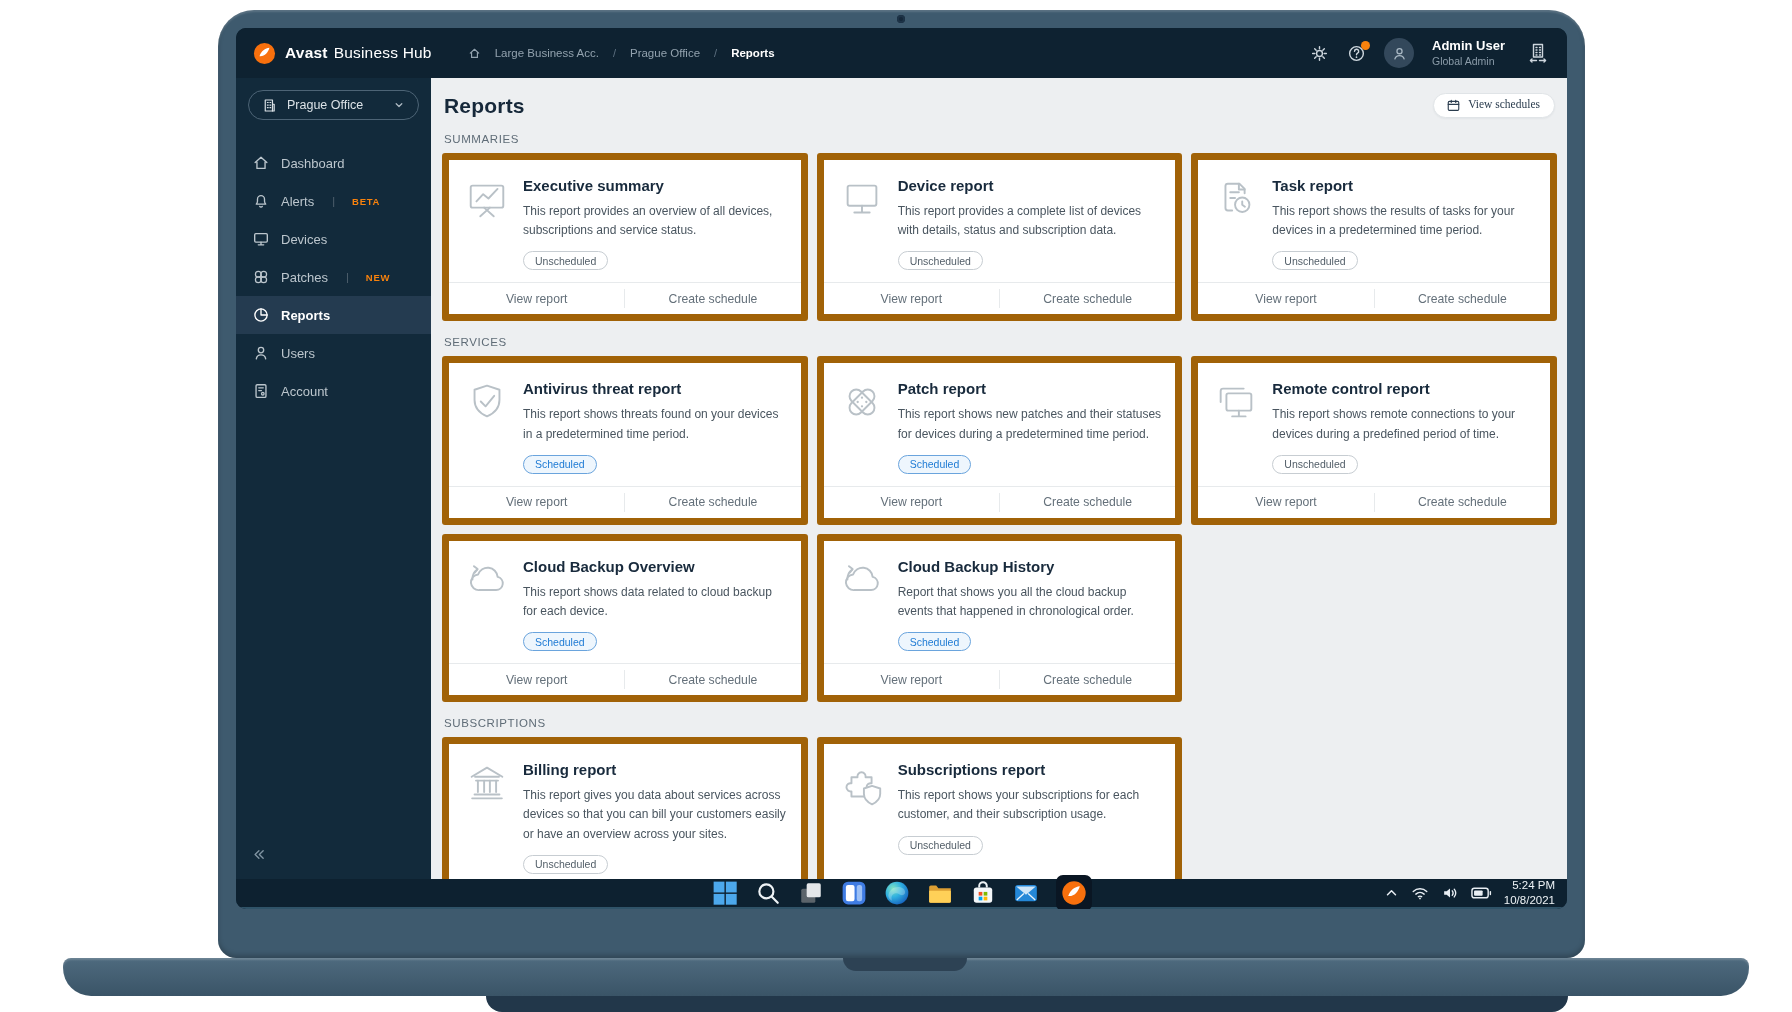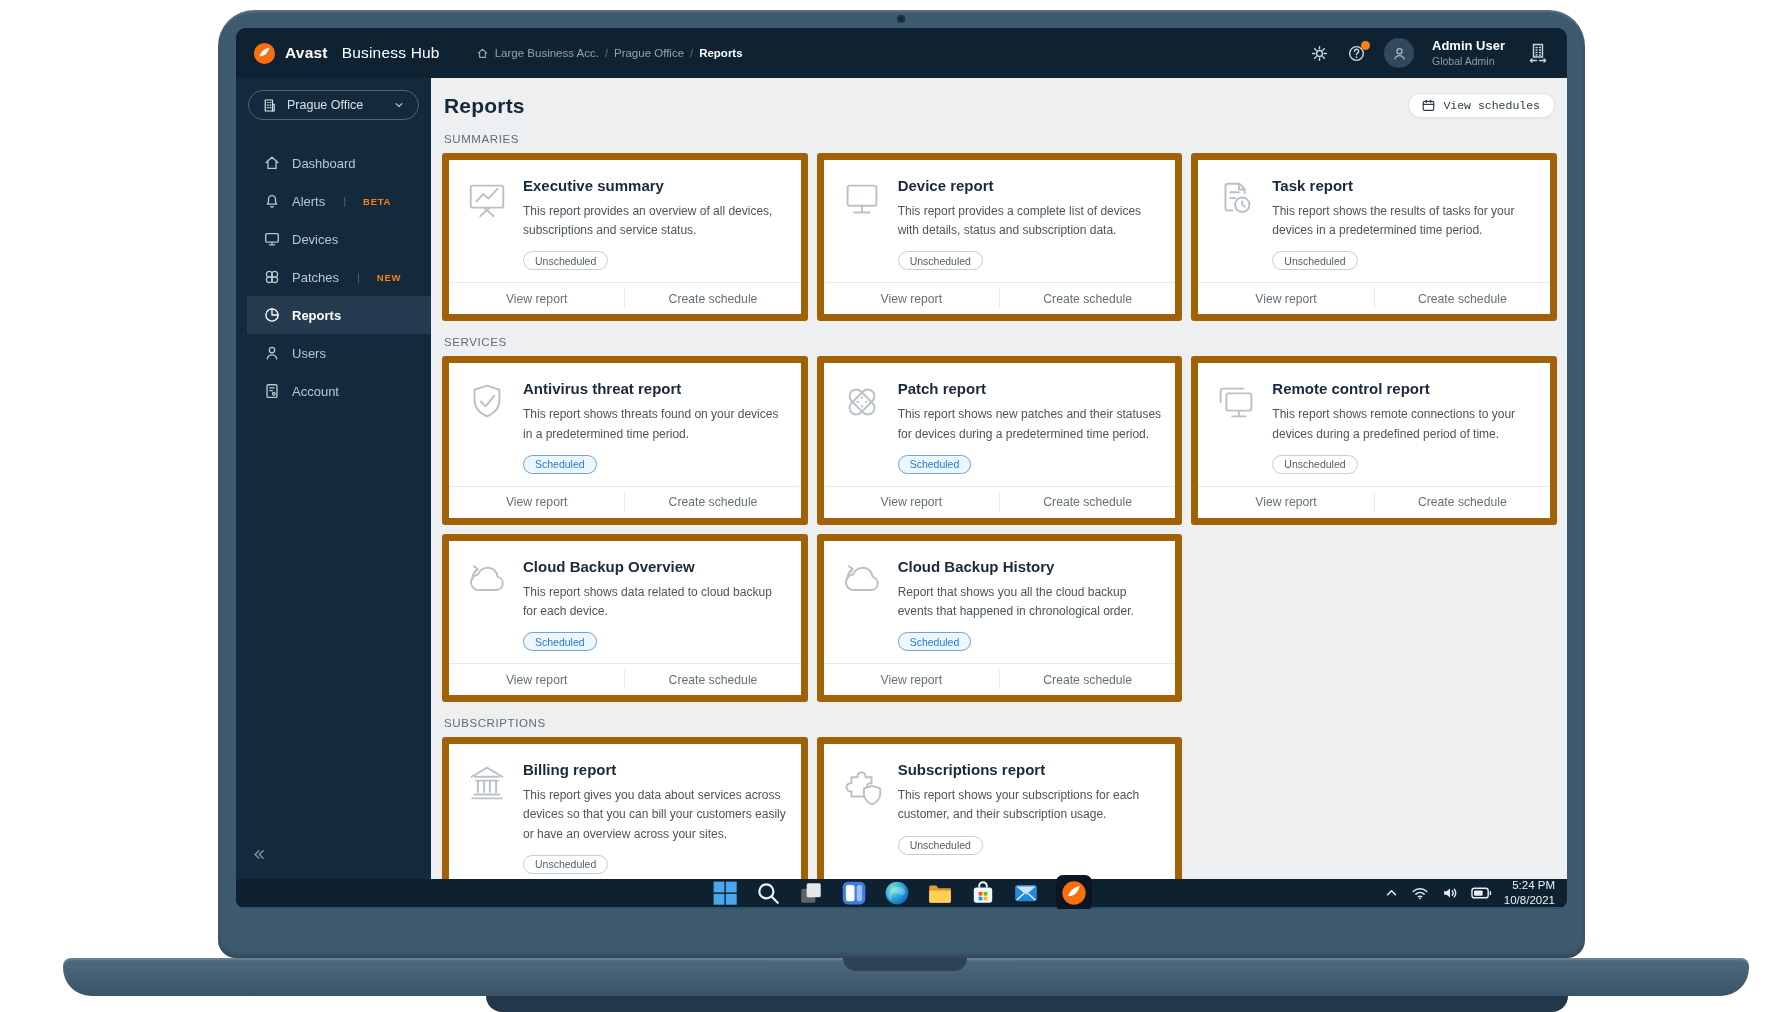--- a/index.html
+++ b/index.html
@@ -23,22 +23,22 @@
 
   
   .screen { position:absolute; left:236px; top:28px; width:1331px; height:881px;
     background:#0e2231; border-radius:10px; overflow:hidden; display:flex; flex-direction:column; }
   .screen-edge { height:2px; flex:none; background:#2f5368; }
 
   
   .topbar { height:50px; flex:none; display:flex; align-items:center; background:#0e2231; }
   .brand { display:flex; align-items:center; gap:9px; padding-left:17px; cursor:pointer; }
   .brand-text { font-size:15.5px; color:#fff; letter-spacing:.2px; white-space:nowrap; }
-  .brand-text b { font-weight:700; margin-right:14px; }
-  .crumbs { display:flex; align-items:center; gap:6px; margin-left:36px; font-size:11.5px; color:#92a2ae;text-align:right; }
+  .brand-text b { font-weight:700; margin-right:6px; }
+  .crumbs { display:flex; align-items:center; gap:14px; margin-left:36px; font-size:11.5px; color:#92a2ae;text-align:right; }
   .crumbs .sep { color:#5d7080; font-size:11px; }
   .crumb { cursor:pointer; }
   .crumb-current { color:#fff; font-weight:700; }
   .crumb-home { display:flex; color:#92a2ae; }
   .top-right { margin-left:auto; display:flex; align-items:center; gap:18px; padding-right:18px; color:#cdd6dd; }
   .tb-ic { display:flex; cursor:pointer; color:#cdd6dd; }
   .help-wrap { position:relative; }
   .help-dot { position:absolute; top:-3px; right:-4px; width:9px; height:9px; border-radius:50%; background:#f8820d; }
   .avatar { width:30px; height:30px; border-radius:50%; background:#33485b; display:flex;
     align-items:center; justify-content:center; color:#a9b8c4; cursor:pointer; flex:none; }
@@ -46,36 +46,36 @@
   .user-name { font-size:13px; font-weight:700; color:#fff; }
   .user-role { font-size:10.5px; color:#8b9ca9; }
   .org-switch { margin-left:4px; }
 
   
   .app-body { flex:1; display:flex; min-height:0; }
   .sidebar { width:195px; flex:none; background:#122a3b; position:relative; padding-top:12px; }
   .site-pill { margin:0 12px; height:30px; border:1px solid #4d6476; border-radius:16px;
     display:flex; align-items:center; gap:9px; padding:0 12px; color:#dbe2e7; font-size:12.5px; cursor:pointer; }
   .site-pill .chev { margin-left:auto; display:flex; color:#aebac3; }
-  .nav { margin-top:24px;padding-left:11px; }
+  .nav { margin-top:24px; }
   .nav-item { height:38px; display:flex; align-items:center; gap:11px; padding:0 16px;
     color:#bcc6cd; font-size:13px; cursor:pointer; }
   .nav-item .ic { display:flex; flex:none; }
   .nav-item.active { background:#243b50; color:#fff; }
   .nav-item.active .lbl { font-weight:700; }
   .tagdiv { color:#51626f; margin-left:7px; font-size:11px; }
   .tag { color:#f8820d; font-size:9.5px; font-weight:700; letter-spacing:.7px; margin-left:6px; }
   .collapse { position:absolute; bottom:16px; left:14px; color:#8094a2; cursor:pointer; display:flex; }
 
   .main { flex:1; background:#edeff1; overflow:hidden; padding:0 10px 0 11px; display:flex; flex-direction:column; }
   .main-hd { display:flex; align-items:center; justify-content:space-between; margin:15px 2px 0 2px; flex:none; }
   .page-title { font-size:21px; font-weight:700; color:#16283a; letter-spacing:.2px; }
-  .btn-schedules { display:flex; align-items:center; gap:7px; background:#fff; border:1px solid #e0e4e7;
+  .btn-schedules { display:flex; align-items:flex-start; gap:7px; background:#fff; border:1px solid #e0e4e7;
     border-radius:999px; padding:4px 14px 4px 12px; font-size:11.5px; color:#2a3c4e;
-    font-family:Liberation Mono, monospace; cursor:pointer; box-shadow:0 1px 2px rgba(20,40,60,.05); }
+    font-family:Liberation Serif, serif; cursor:pointer; box-shadow:0 1px 2px rgba(20,40,60,.05); }
   .sections { flex:1; overflow:hidden; }
   .section-label { font-size:11.5px; letter-spacing:.6px; color:#5f6c77; margin:15px 2px 8px; }
   .cards { display:flex; flex-wrap:wrap; gap:9px; }
   .card { width:calc((100% - 18px)/3); background:#fff; border:7px solid #a16207; border-radius:3px;
     display:flex; flex-direction:column; }
   .card-body { display:flex; padding:16px 14px 12px 15px; gap:13px; flex:1; }
   .card-icon { flex:none; width:46px; height:46px; color:#b9c1c7; }
   .card-title { font-size:15px; font-weight:700; color:#182a3c; margin:1px 0 8px; }
   .card-desc { font-size:12px; line-height:1.6; color:#49555f; max-width:282px; }
   .badge { display:inline-block; margin-top:11px; font-size:10.5px; padding:2.5px 11px;

